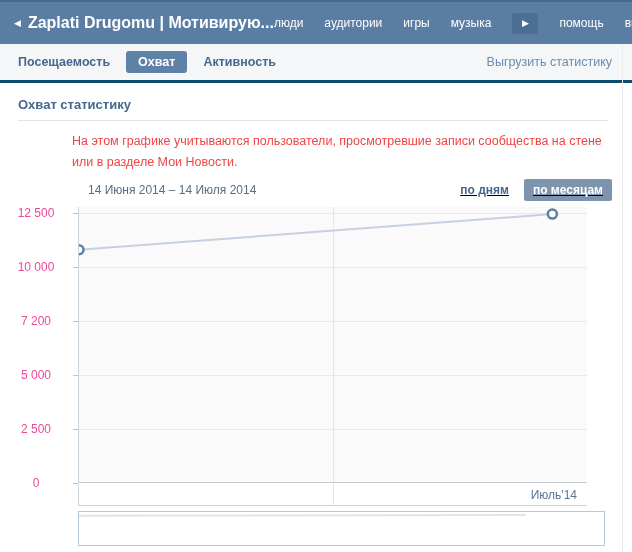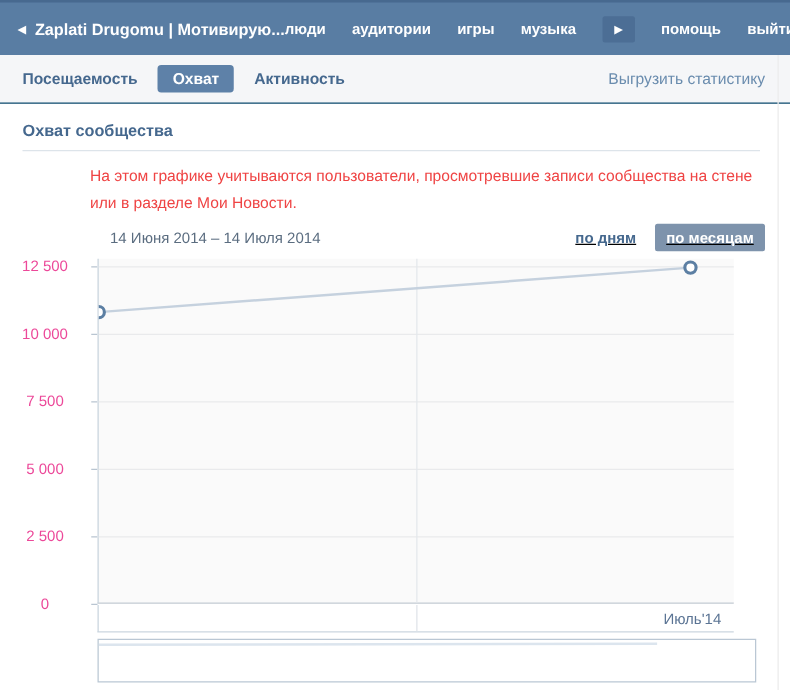--- a/index.html
+++ b/index.html
@@ -11,33 +11,33 @@
   .page { position:absolute; inset:0; width:632px; height:552px; }
 
   
   .topbar {
     position:absolute; left:0; top:0; width:632px; height:44px;
     background:#597da3; border-top:2px solid #47698f;
     display:flex; align-items:center; padding:0 14px;
   }
   .topbar-left { display:flex; align-items:center; gap:7px; cursor:pointer; }
   .back-icon { color:#fff; font-size:9px; line-height:1; }
-  .topbar-title { color:#fff; font-weight:bold; font-size:13px; white-space:nowrap; }
+  .topbar-title { color:#fff; font-weight:bold; font-size:16px; white-space:nowrap; }
   .topbar-nav { margin-left:auto; display:flex; align-items:center; gap:21px; }
-  .topbar-nav a { color:#fff; font-weight:bold; font-size:12px; text-decoration:none; white-space:nowrap; }
+  .topbar-nav a { color:#fff; font-weight:normal; font-size:12px; text-decoration:none; white-space:nowrap; }
   .more-btn {
     width:26px; height:21px; background:#4c6e95; border-radius:2px;
     display:flex; align-items:center; justify-content:center; cursor:pointer;
   }
   .more-btn span { color:#fff; font-size:9px; line-height:1; }
 
   
   .tabbar {
     position:absolute; left:0; top:44px; width:632px; height:39px;
-    background:#f5f6f8; border-bottom:1px solid #0c4a6e;
+    background:#f5f6f8; border-bottom:3px solid #0c4a6e;
     display:flex; align-items:center; padding:0 20px 0 18px; gap:16px;
   }
   .tab { color:#45688e; font-weight:bold; font-size:12.5px; cursor:pointer; white-space:nowrap; }
   .tab-active {
     background:#5e81a8; color:#fff; border-radius:3px; padding:4px 12px;
   }
   .export-link {
     margin-left:auto; color:#6a8cae; font-size:12.5px; text-decoration:none; white-space:nowrap; cursor:pointer;
   }
 
@@ -116,32 +116,32 @@
     </nav>
   </header>
 
   <div class="tabbar">
     <span class="tab">Посещаемость</span>
     <span class="tab tab-active">Охват</span>
     <span class="tab">Активность</span>
     <a class="export-link">Выгрузить статистику</a>
   </div>
 
-  <h1 class="section-title">Охват сообщества</h1>
+  <h1 class="section-title">Охват статистику</h1>
   <p class="description">На этом графике учитываются пользователи, просмотревшие записи сообщества на стене или в разделе Мои Новости.</p>
 
   <span class="date-range">14 Июня 2014 – 14 Июля 2014</span>
   <div class="mode-controls">
     <a class="by-days">по дням</a>
     <span class="by-months">по месяцам</span>
   </div>
 
   <span class="ylab yt0">12 500</span>
   <span class="ylab yt1">10 000</span>
-  <span class="ylab yt2">7 500</span>
+  <span class="ylab yt2">7 200</span>
   <span class="ylab yt3">5 000</span>
   <span class="ylab yt4">2 500</span>
   <span class="ylab yt5">0</span>
   <div class="tick tk0"></div>
   <div class="tick tk1"></div>
   <div class="tick tk2"></div>
   <div class="tick tk3"></div>
   <div class="tick tk4"></div>
   <div class="tick tk5"></div>
 

